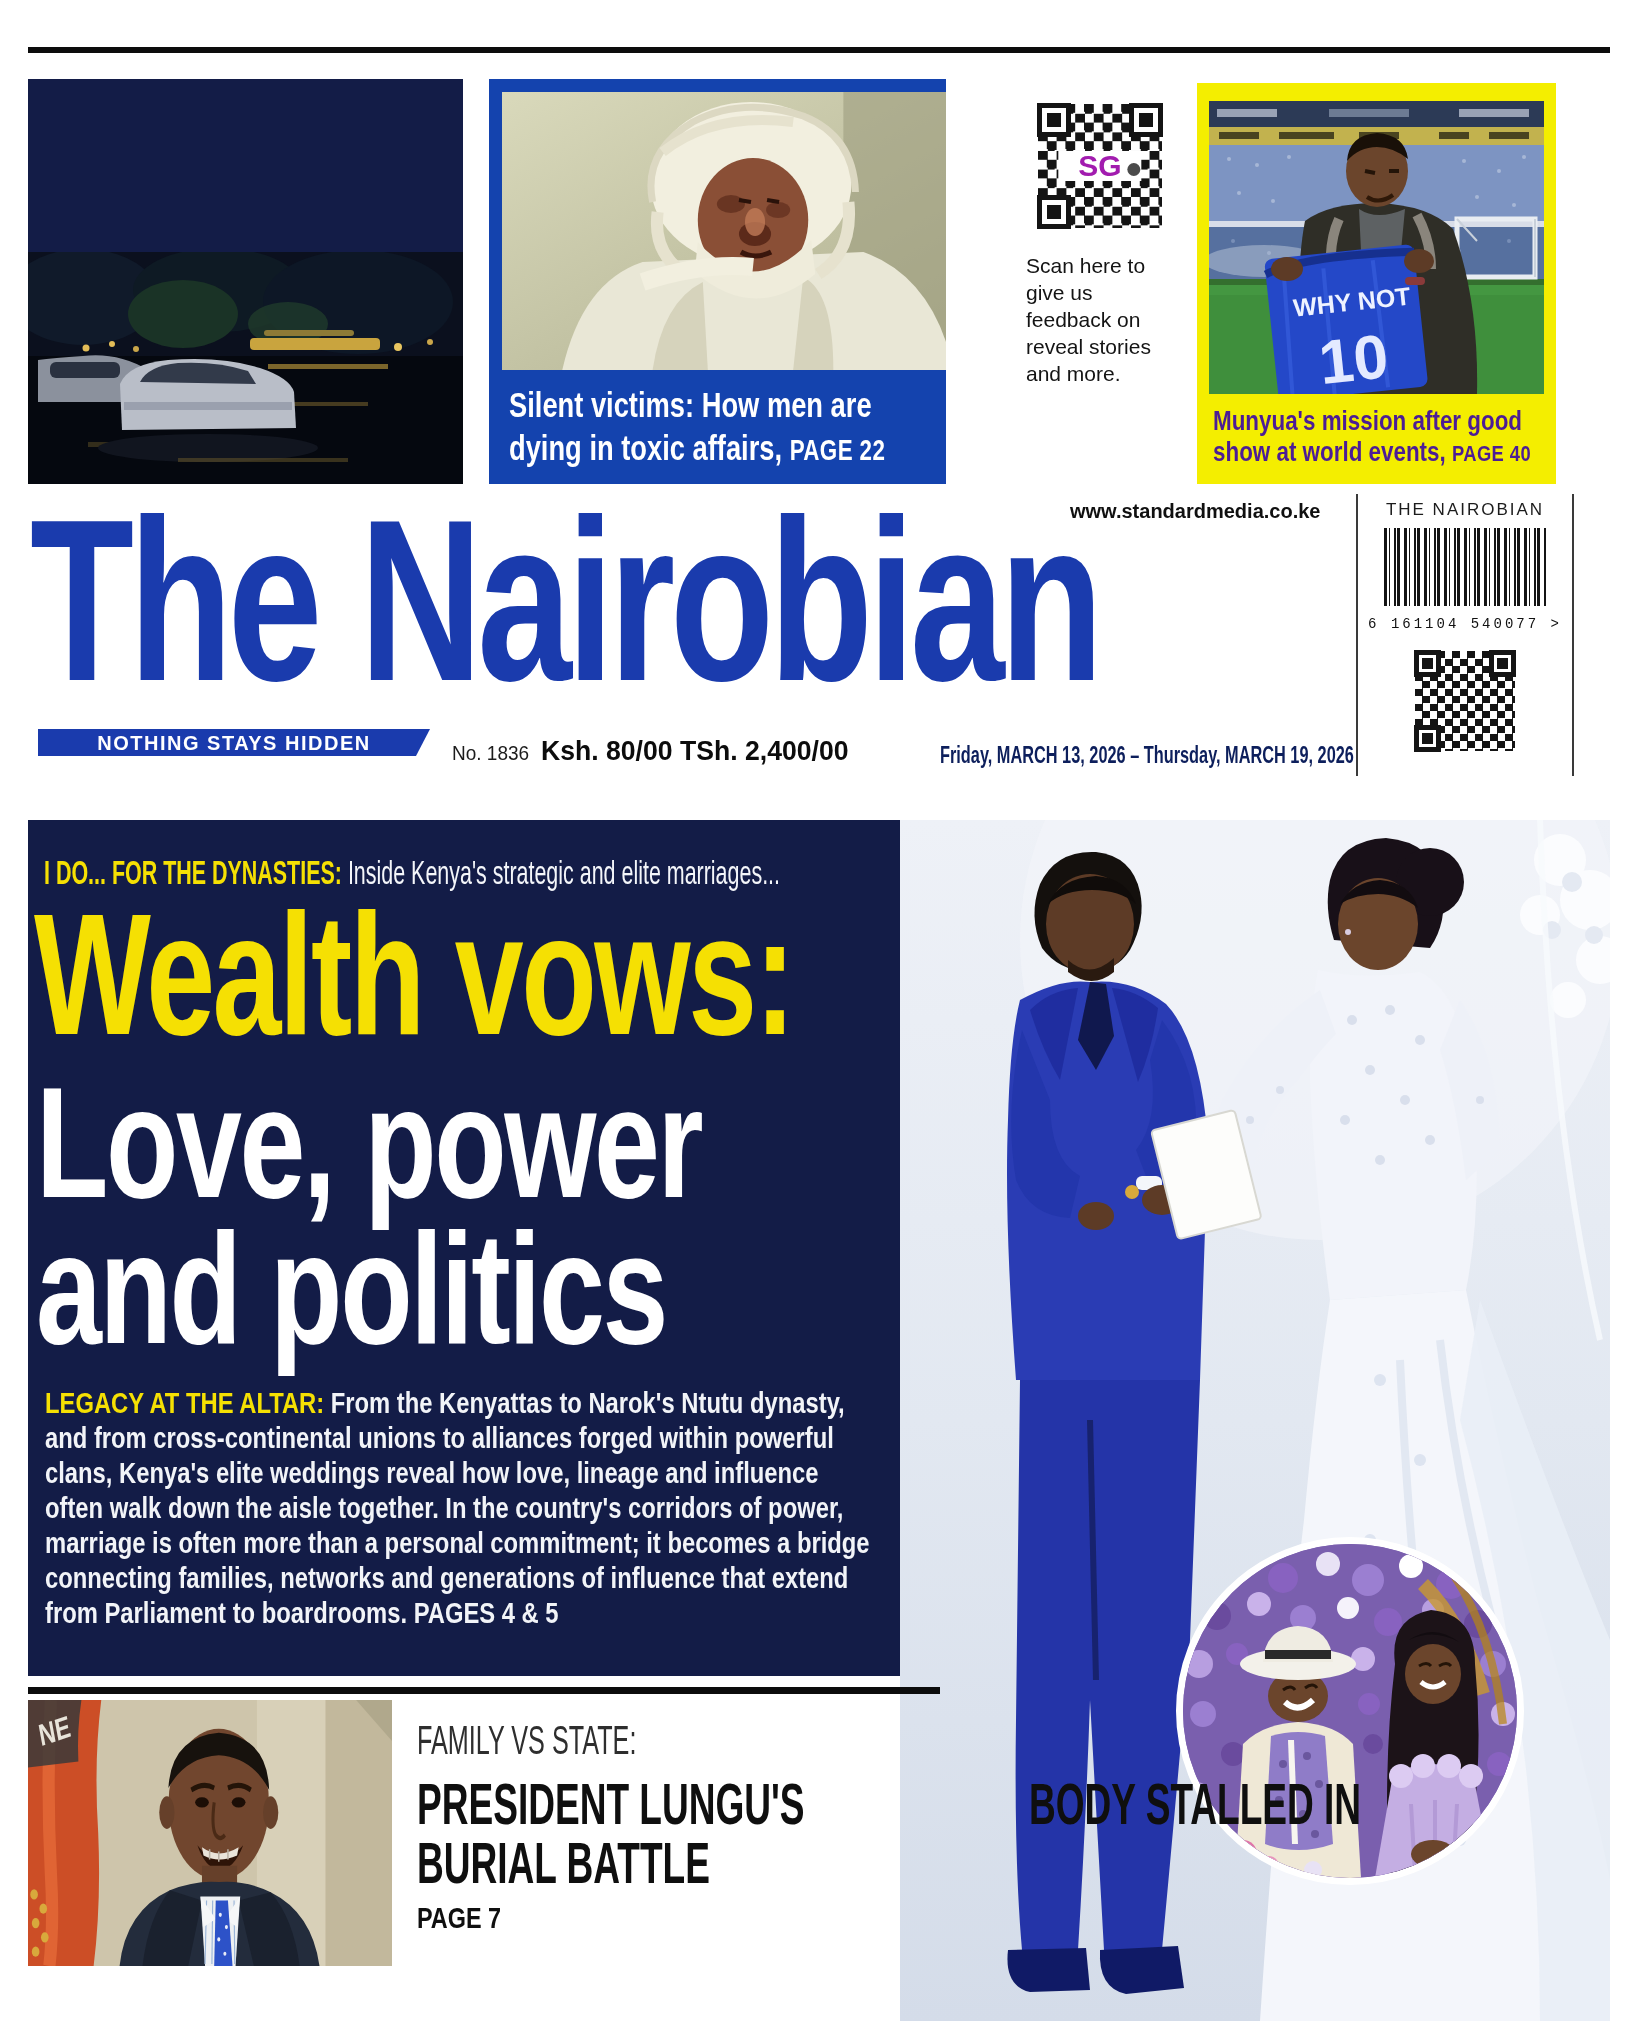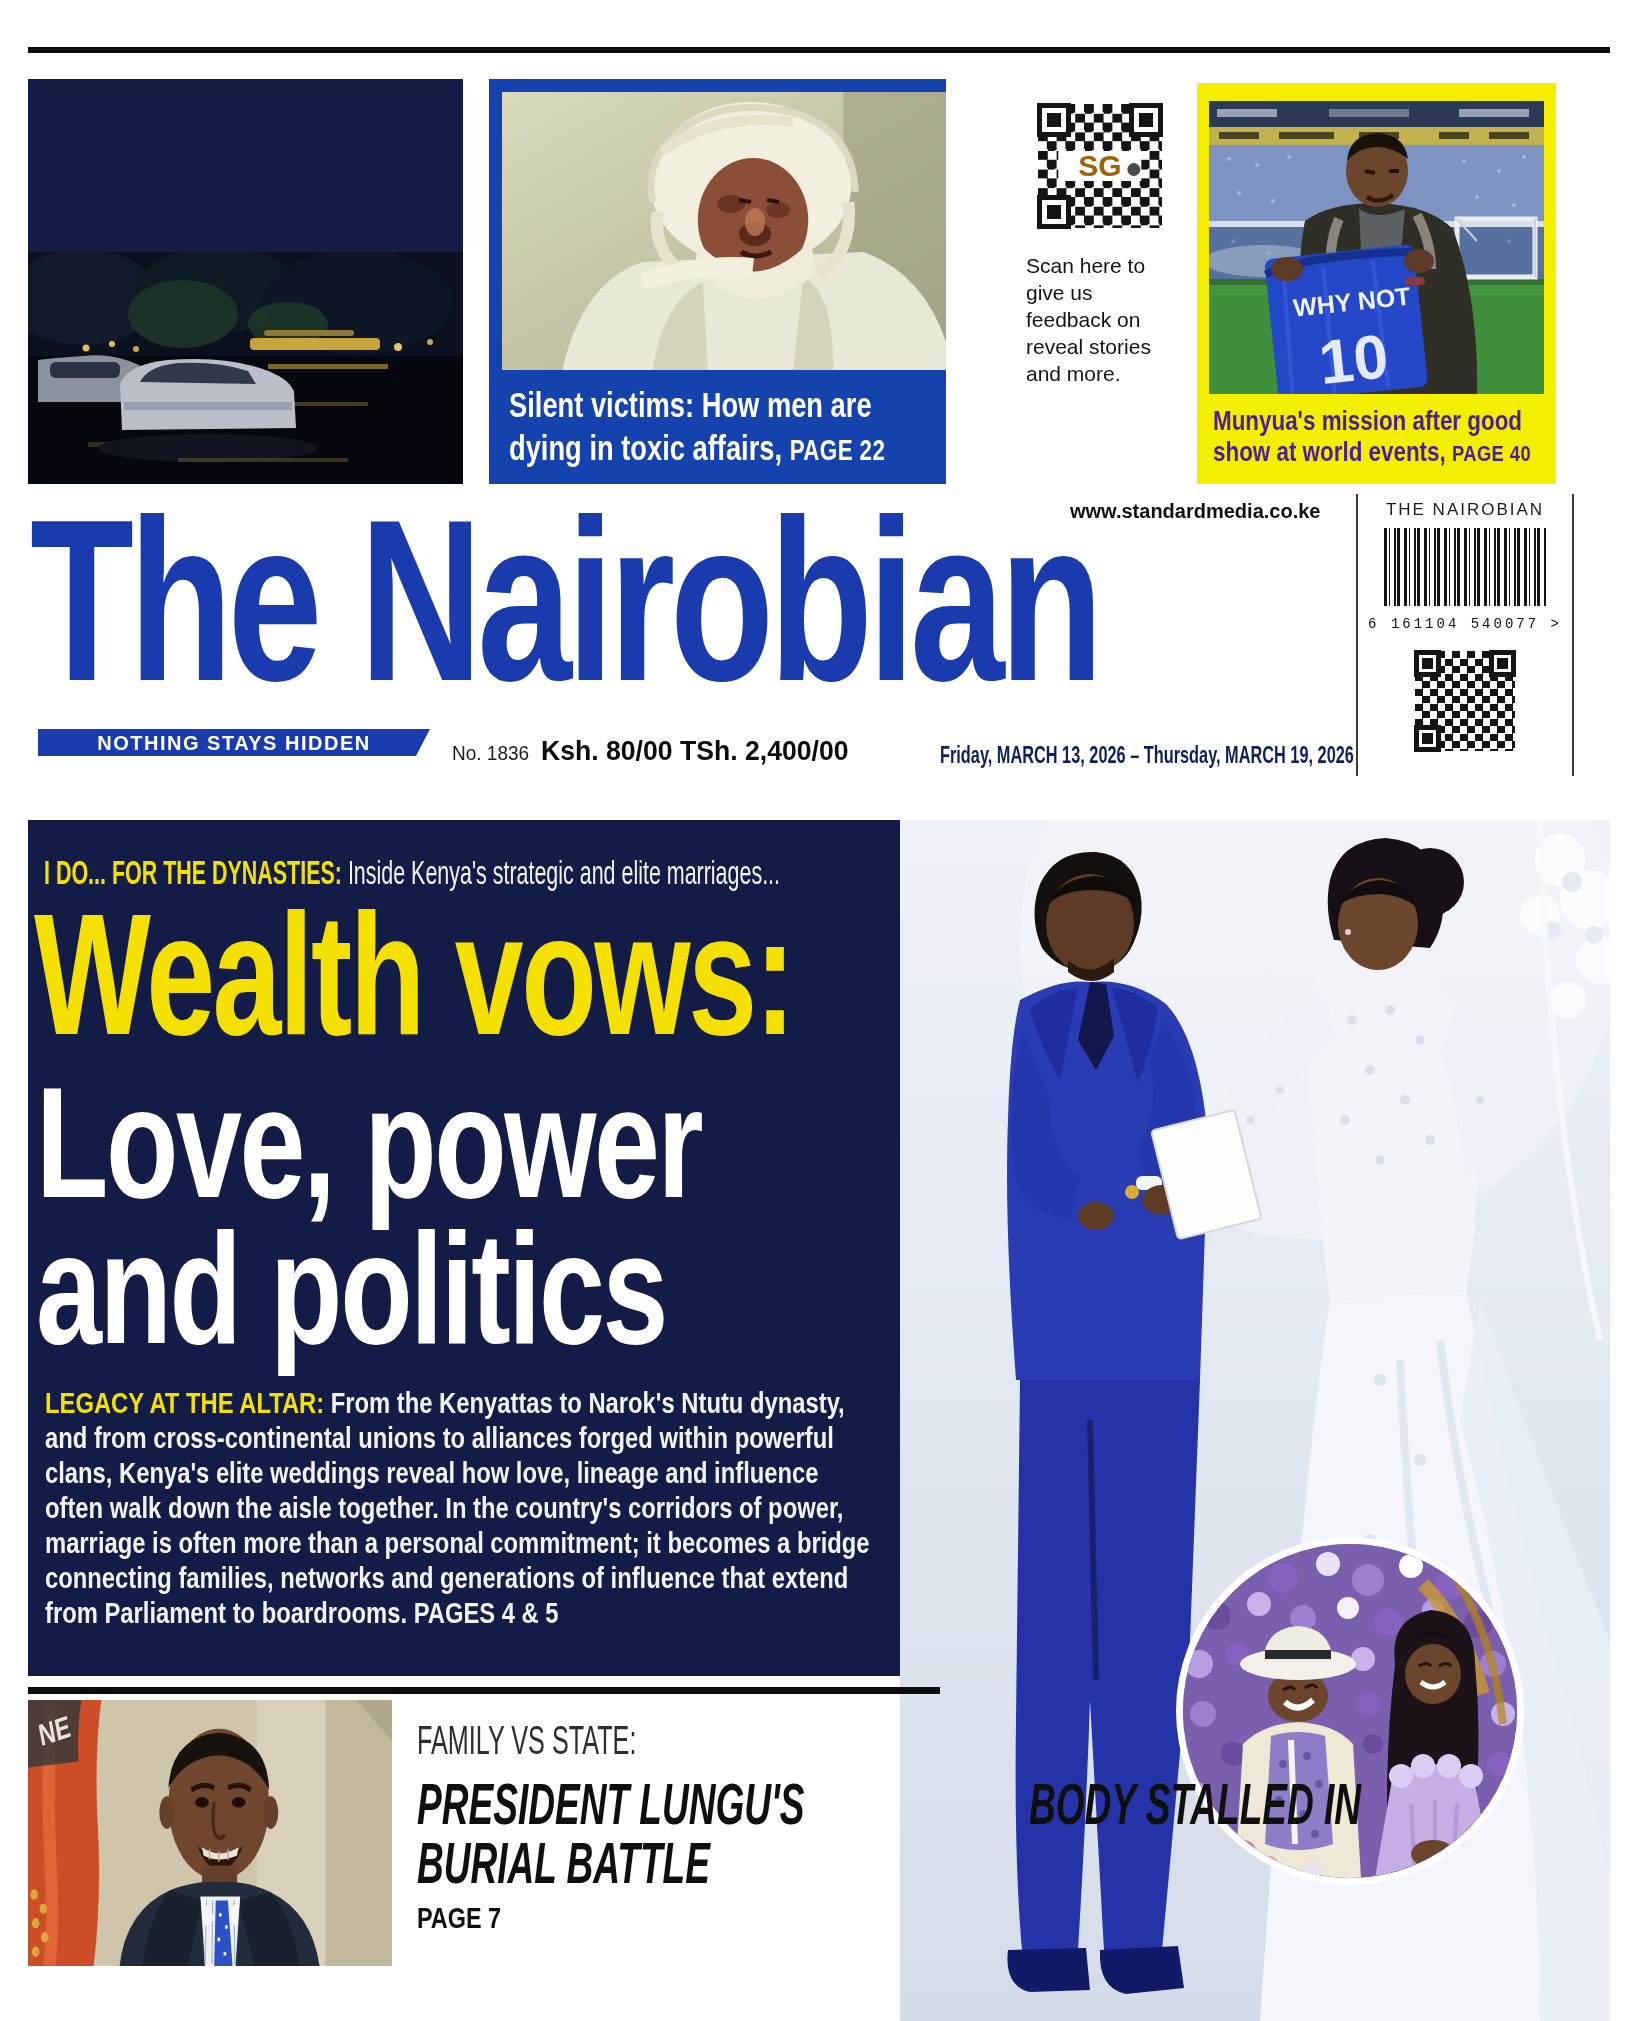--- a/index.html
+++ b/index.html
@@ -25,21 +25,21 @@
   .toxic-caption .sx{transform:scaleX(.78);}
 
   .feedback-block{left:1026px;top:96px;width:160px;}
   .qr{background:#fff;position:relative;}
   .qr-large{width:140px;height:140px;margin-left:4px;}
   .qr-cells{position:absolute;inset:6%;background:repeating-conic-gradient(#141414 0% 25%,#ffffff 0% 50%);background-size:15% 15%;}
   .qr-f{position:absolute;width:24%;height:24%;background:#fff;box-shadow:inset 0 0 0 5px #141414;display:flex;align-items:center;justify-content:center;}
   .qr-f::after{content:"";width:42%;height:42%;background:#141414;}
   .qr-f.tl{top:5%;left:5%;} .qr-f.tr{top:5%;right:5%;} .qr-f.bl{bottom:5%;left:5%;}
   .qr-logo{position:absolute;left:50%;top:50%;transform:translate(-50%,-50%);background:#fff;
-           padding:0 20px;font-size:30px;font-weight:bold;color:#a16207;line-height:1;}
+           padding:0 20px;font-size:30px;font-weight:bold;color:#a21caf;line-height:1;}
   .qr-logo::after{content:"";position:absolute;right:1px;top:12px;width:13px;height:13px;border-radius:50%;background:#2b2b2b;opacity:.85;}
   .feedback-text{margin-top:16px;width:150px;font-size:21px;line-height:27px;color:#141414;}
 
   .teaser-sports{left:1197px;top:83px;width:359px;height:401px;background:#f4ee00;overflow:hidden;}
   .sports-photo{left:12px;top:18px;width:335px;height:293px;}
   .sports-caption{position:absolute;left:16px;top:322px;color:#4c1d95;font-size:28px;font-weight:bold;line-height:31px;}
   .sports-caption .sx{transform:scaleX(.8);}
 
   
   .site-url{left:1070px;top:500px;font-size:20px;font-weight:bold;color:#101010;}
@@ -76,21 +76,21 @@
   .body-copy{left:45px;top:1386px;width:1020px;margin:0;font-size:29px;line-height:35px;color:#f2f4f8;
         font-weight:bold;transform:scaleX(.82);transform-origin:0 0;}
   .lead-in{color:#f5e003;}
 
   .bottom-rule{left:28px;top:1687px;width:912px;height:7px;background:#0c0c0c;}
 
   
   .lungu-photo{left:28px;top:1700px;width:364px;height:266px;}
   .bottom-text{left:417px;top:1718px;}
   .bt-kicker{font-size:40px;color:#2e2e2e;transform:scaleX(.63);transform-origin:0 0;white-space:nowrap;}
-  .bt-headline{margin-top:12px;font-size:57px;line-height:59px;font-weight:bold;color:#0f0f0f;font-style:italic;}
+  .bt-headline{margin-top:12px;font-size:57px;line-height:59px;font-weight:bold;color:#0f0f0f;}
   .bt-headline .sx{transform:scaleX(.65);}
   .bt-page{margin-top:8px;font-size:30px;font-weight:bold;color:#0f0f0f;transform:scaleX(.78);transform-origin:0 0;}
 </style>
 </head>
 <body>
 
 <div class="page">
 
   <div class="abs top-rule"></div>
 

